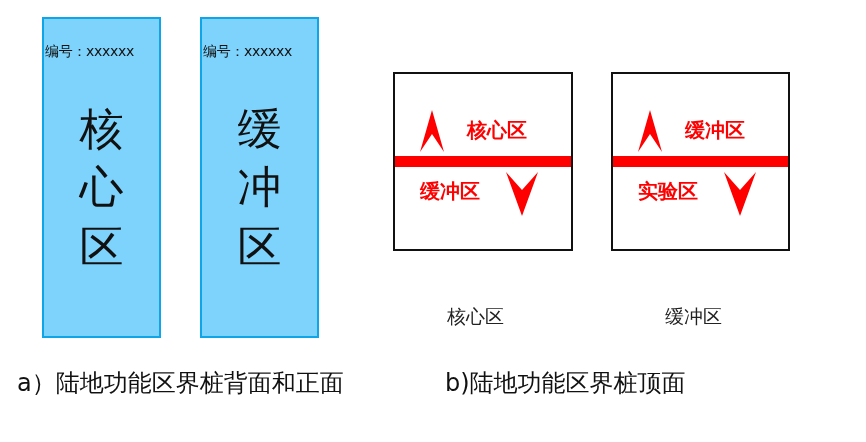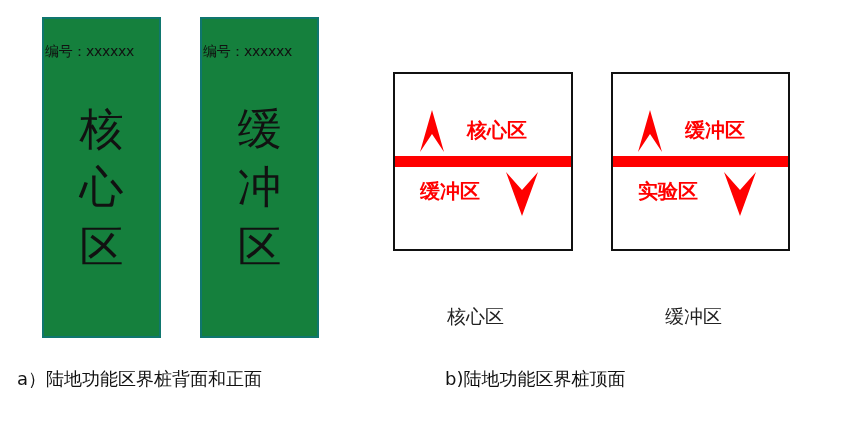--- a/index.html
+++ b/index.html
@@ -1,22 +1,22 @@
 <!DOCTYPE html>
 <html><head>
   <meta charset="utf-8">
   <style>
     * { margin: 0; padding: 0; box-sizing: border-box; }
     html, body { width: 866px; height: 442px; background: #ffffff; overflow: hidden; }
     body { position: relative; font-family: "DejaVu Sans", sans-serif; color: #111; }
 
     .post {
       position: absolute;
-      border: 2px solid #0f766e;
-      background: #15803d;
+      border: 2px solid #0ea5e9;
+      background: #7dd3fc;
     }
     .post-a { left: 42px; top: 17px; width: 119px; height: 321px; }
     .post-b { left: 200px; top: 17px; width: 119px; height: 321px; }
     .post .code {
       position: absolute; left: 1px; top: 24px;
       font-size: 14px; white-space: nowrap; letter-spacing: -0.3px;
     }
     .post .big {
       position: absolute; left: 0; right: 0;
       text-align: center; font-size: 44px; line-height: 1; font-weight: 300;
@@ -47,21 +47,21 @@
     .arrow-up { left: 25px; top: 36px; }
     .arrow-down { left: 111px; top: 98px; }
 
     .caption-small {
       position: absolute; font-size: 19px; color: #222; white-space: nowrap;
     }
     .cap-top-a { left: 447px; top: 304px; }
     .cap-top-b { left: 665px; top: 304px; }
 
     .caption {
-      position: absolute; font-size: 18px; color: #111; white-space: nowrap;
+      position: absolute; font-size: 24px; color: #111; white-space: nowrap;
     }
     .cap-a { left: 17px; top: 367px; }
     .cap-b { left: 445px; top: 367px; }
   </style>
 </head>
 <body>
 
 <div class="post post-a">
   <div class="code">编号：xxxxxx</div>
   <div class="big c1">核</div>

